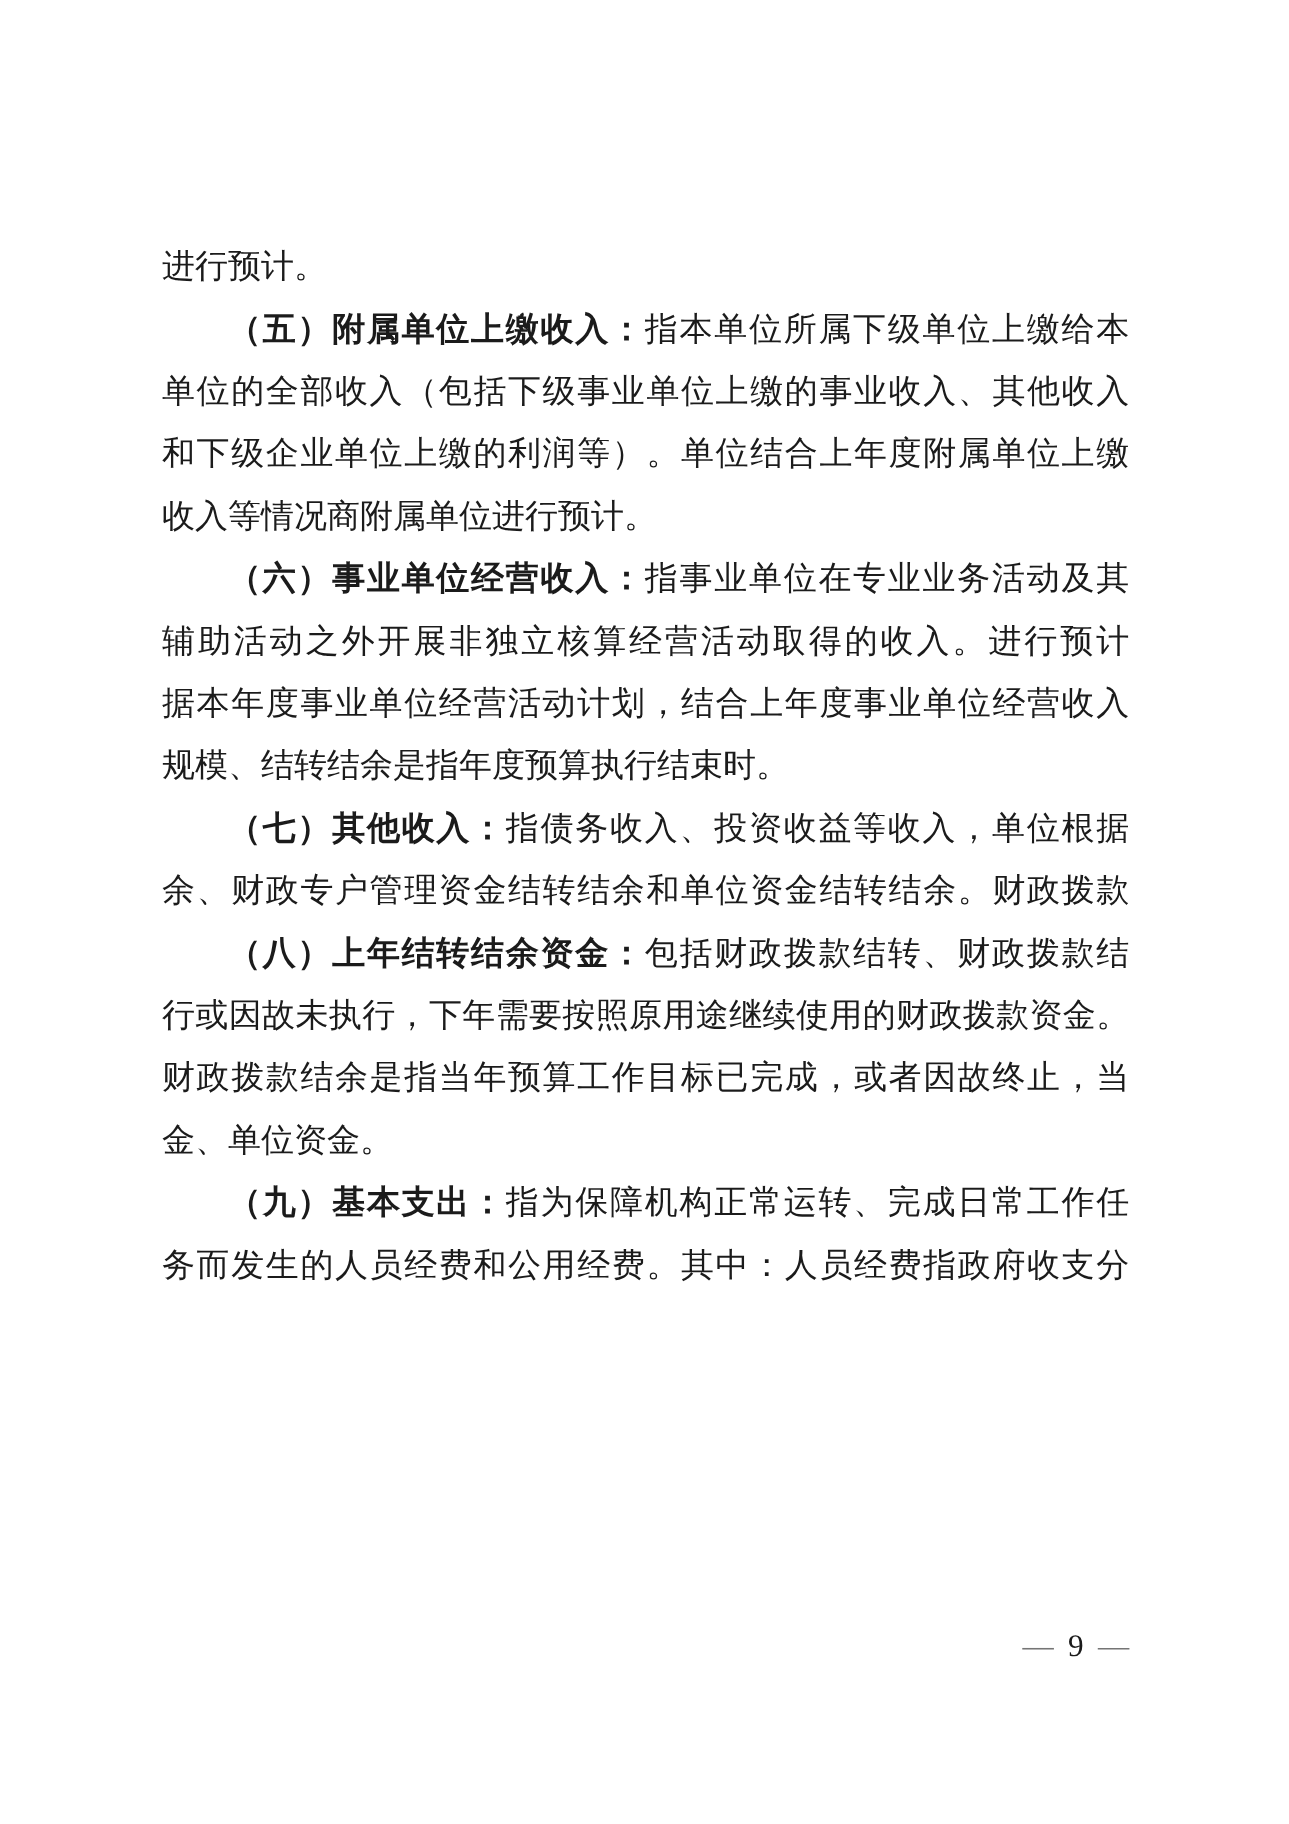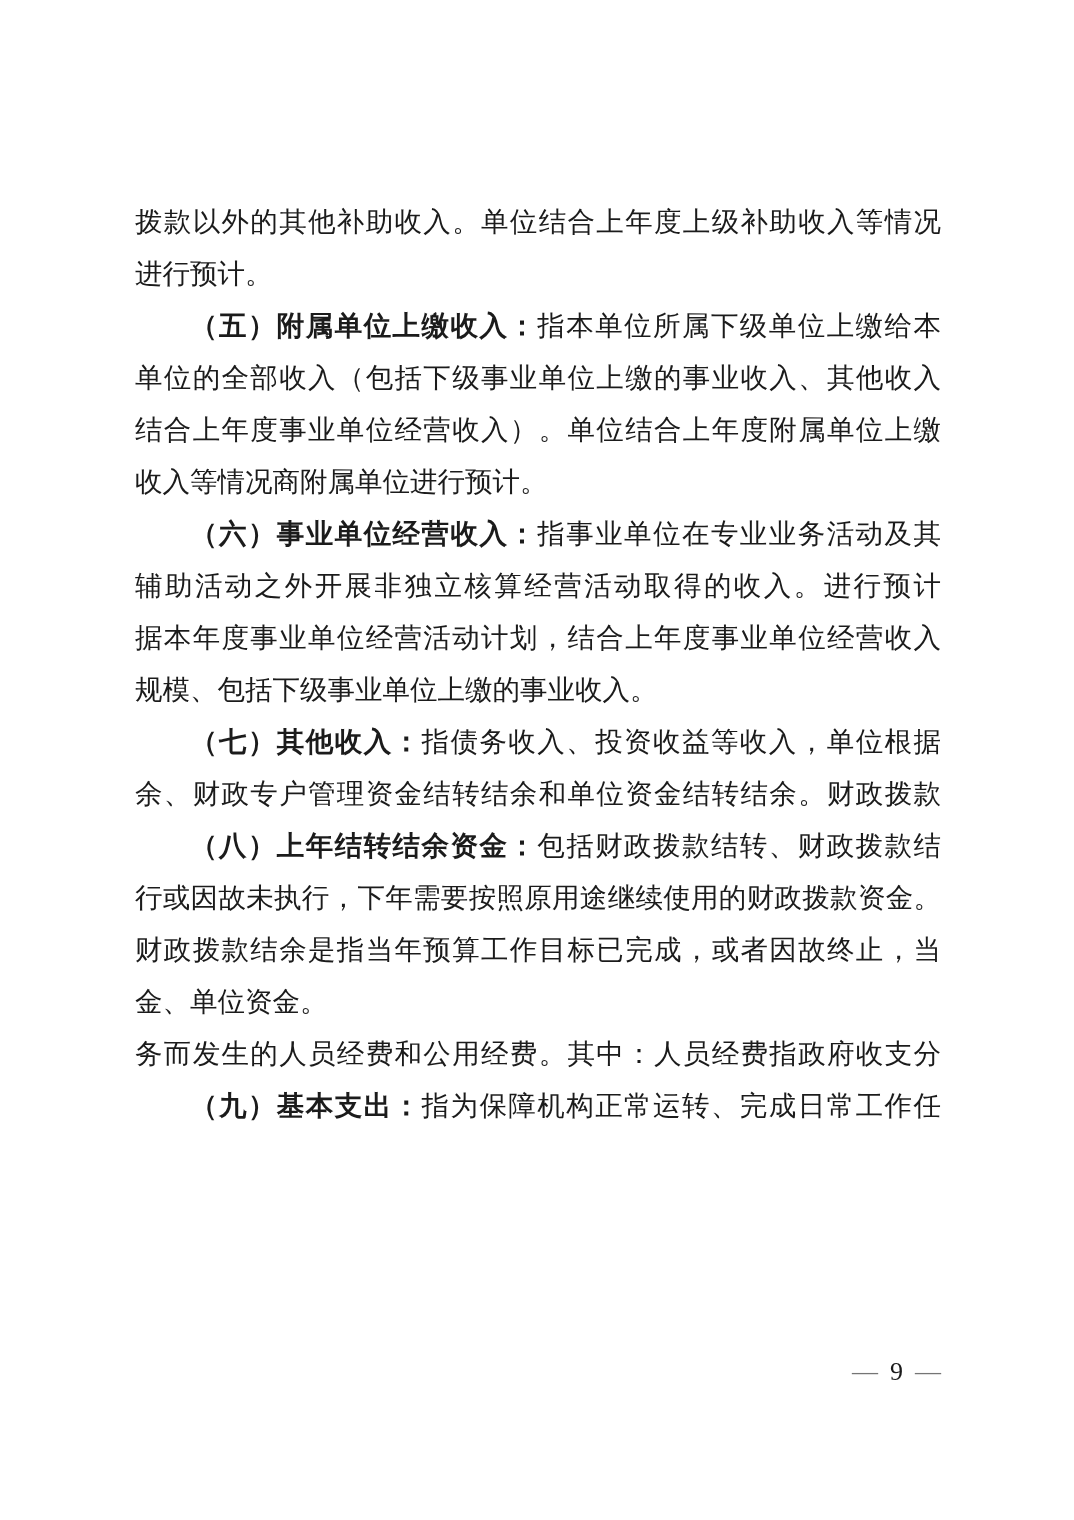--- a/index.html
+++ b/index.html
@@ -60,37 +60,36 @@
     color:var(--text,#1b1b1b);
     margin:0 12px;
   }
 </style>
 </head>
 <body>
 
 <div class="page">
 
   <div class="text-block" id="text-block">
-      <div class="line fill"><span class="seg">拨款以外的其他补助收入。单位结合上年度上级补助收入等情况</span></div>
       <div class="line"><span class="seg">进行预计。</span></div>
       <div class="line fill indent"><span class="seg bold">（五）附属单位上缴收入：</span><span class="seg">指本单位所属下级单位上缴给本</span></div>
       <div class="line fill"><span class="seg">单位的全部收入（包括下级事业单位上缴的事业收入、其他收入</span></div>
-      <div class="line fill"><span class="seg">结合上年度事业单位经营收入）。单位结合上年度附属单位上缴</span></div>
+      <div class="line fill"><span class="seg">和下级企业单位上缴的利润等）。单位结合上年度附属单位上缴</span></div>
       <div class="line"><span class="seg">收入等情况商附属单位进行预计。</span></div>
       <div class="line fill indent"><span class="seg bold">（六）事业单位经营收入：</span><span class="seg">指事业单位在专业业务活动及其</span></div>
       <div class="line fill"><span class="seg">辅助活动之外开展非独立核算经营活动取得的收入。进行预计</span></div>
       <div class="line fill"><span class="seg">据本年度事业单位经营活动计划，结合上年度事业单位经营收入</span></div>
-      <div class="line"><span class="seg">规模、包括下级事业单位上缴的事业收入。</span></div>
+      <div class="line"><span class="seg">规模、结转结余是指年度预算执行结束时。</span></div>
       <div class="line fill indent"><span class="seg bold">（七）其他收入：</span><span class="seg">指债务收入、投资收益等收入，单位根据</span></div>
       <div class="line fill"><span class="seg">余、财政专户管理资金结转结余和单位资金结转结余。财政拨款</span></div>
       <div class="line fill indent"><span class="seg bold">（八）上年结转结余资金：</span><span class="seg">包括财政拨款结转、财政拨款结</span></div>
       <div class="line fill"><span class="seg">行或因故未执行，下年需要按照原用途继续使用的财政拨款资金。</span></div>
       <div class="line fill"><span class="seg">财政拨款结余是指当年预算工作目标已完成，或者因故终止，当</span></div>
       <div class="line"><span class="seg">金、单位资金。</span></div>
+      <div class="line fill indent"><span class="seg bold">（九）基本支出：</span><span class="seg">指为保障机构正常运转、完成日常工作任</span></div>
       <div class="line fill"><span class="seg">务而发生的人员经费和公用经费。其中：人员经费指政府收支分</span></div>
-      <div class="line fill indent"><span class="seg bold">（九）基本支出：</span><span class="seg">指为保障机构正常运转、完成日常工作任</span></div>
     </div>
 
   <div class="page-footer">
     <span class="dash">—</span><span class="num">9</span><span class="dash">—</span>
   </div>
 
 </div>
 
 </body></html>

